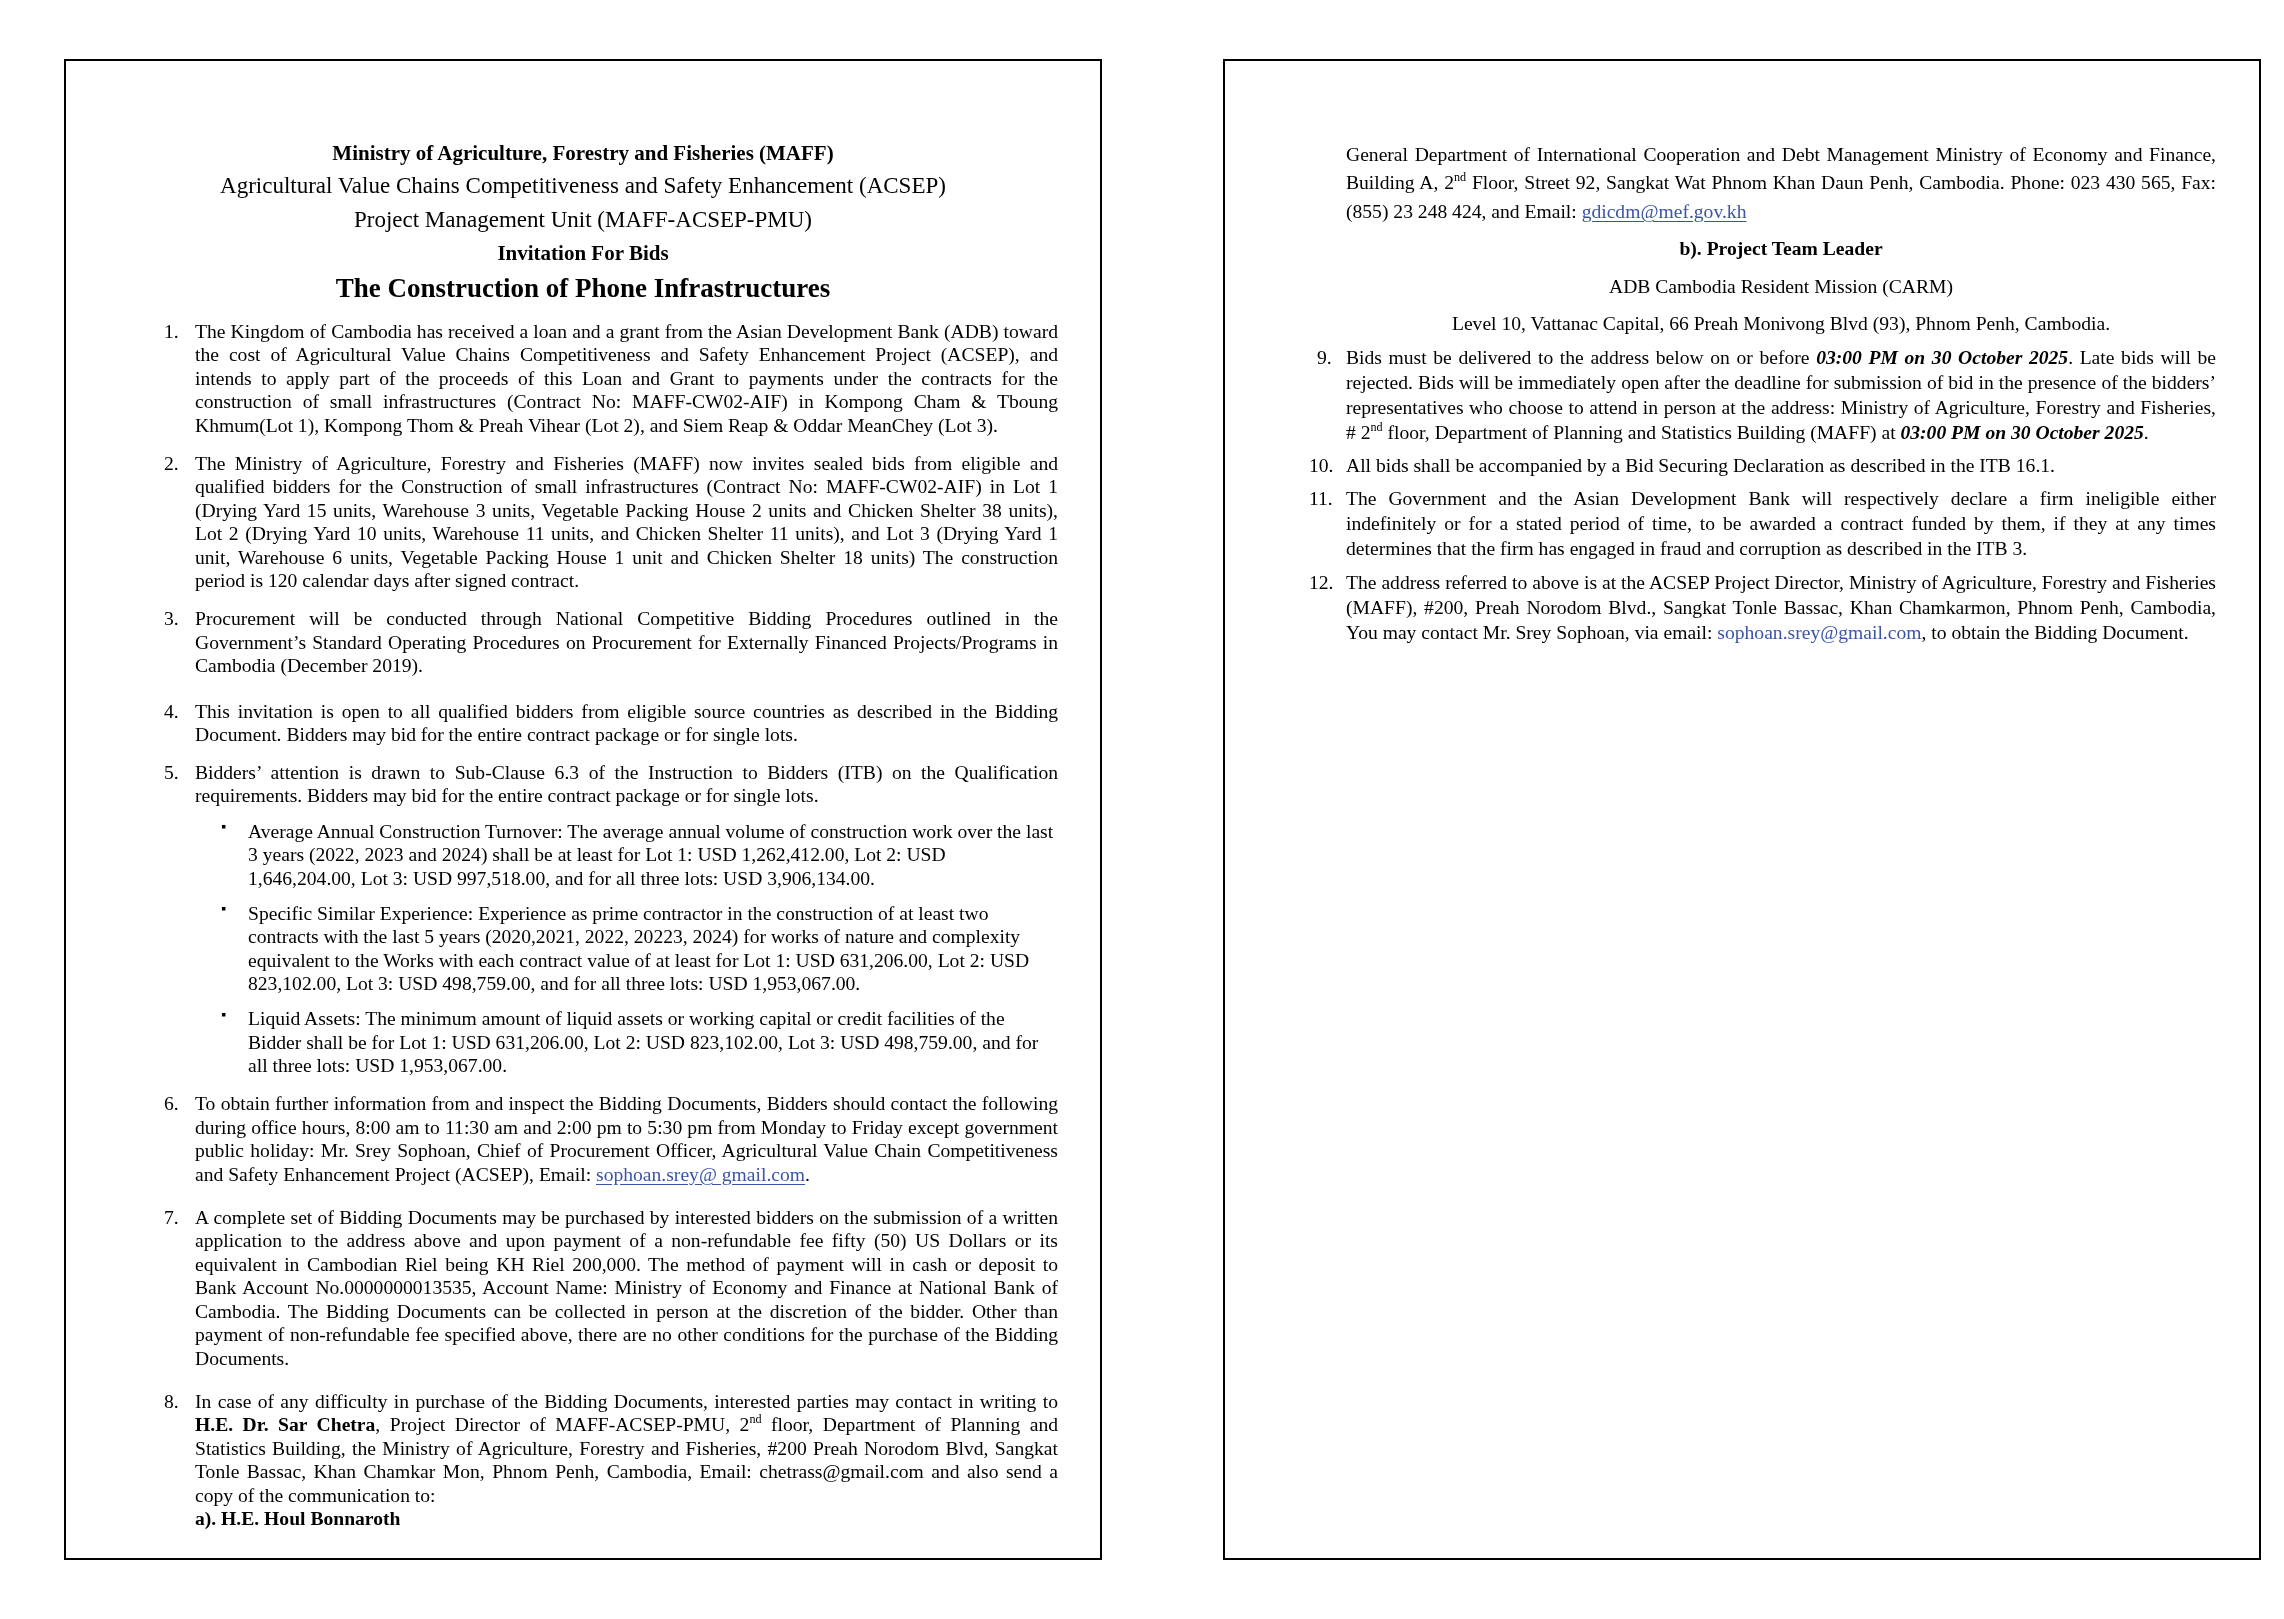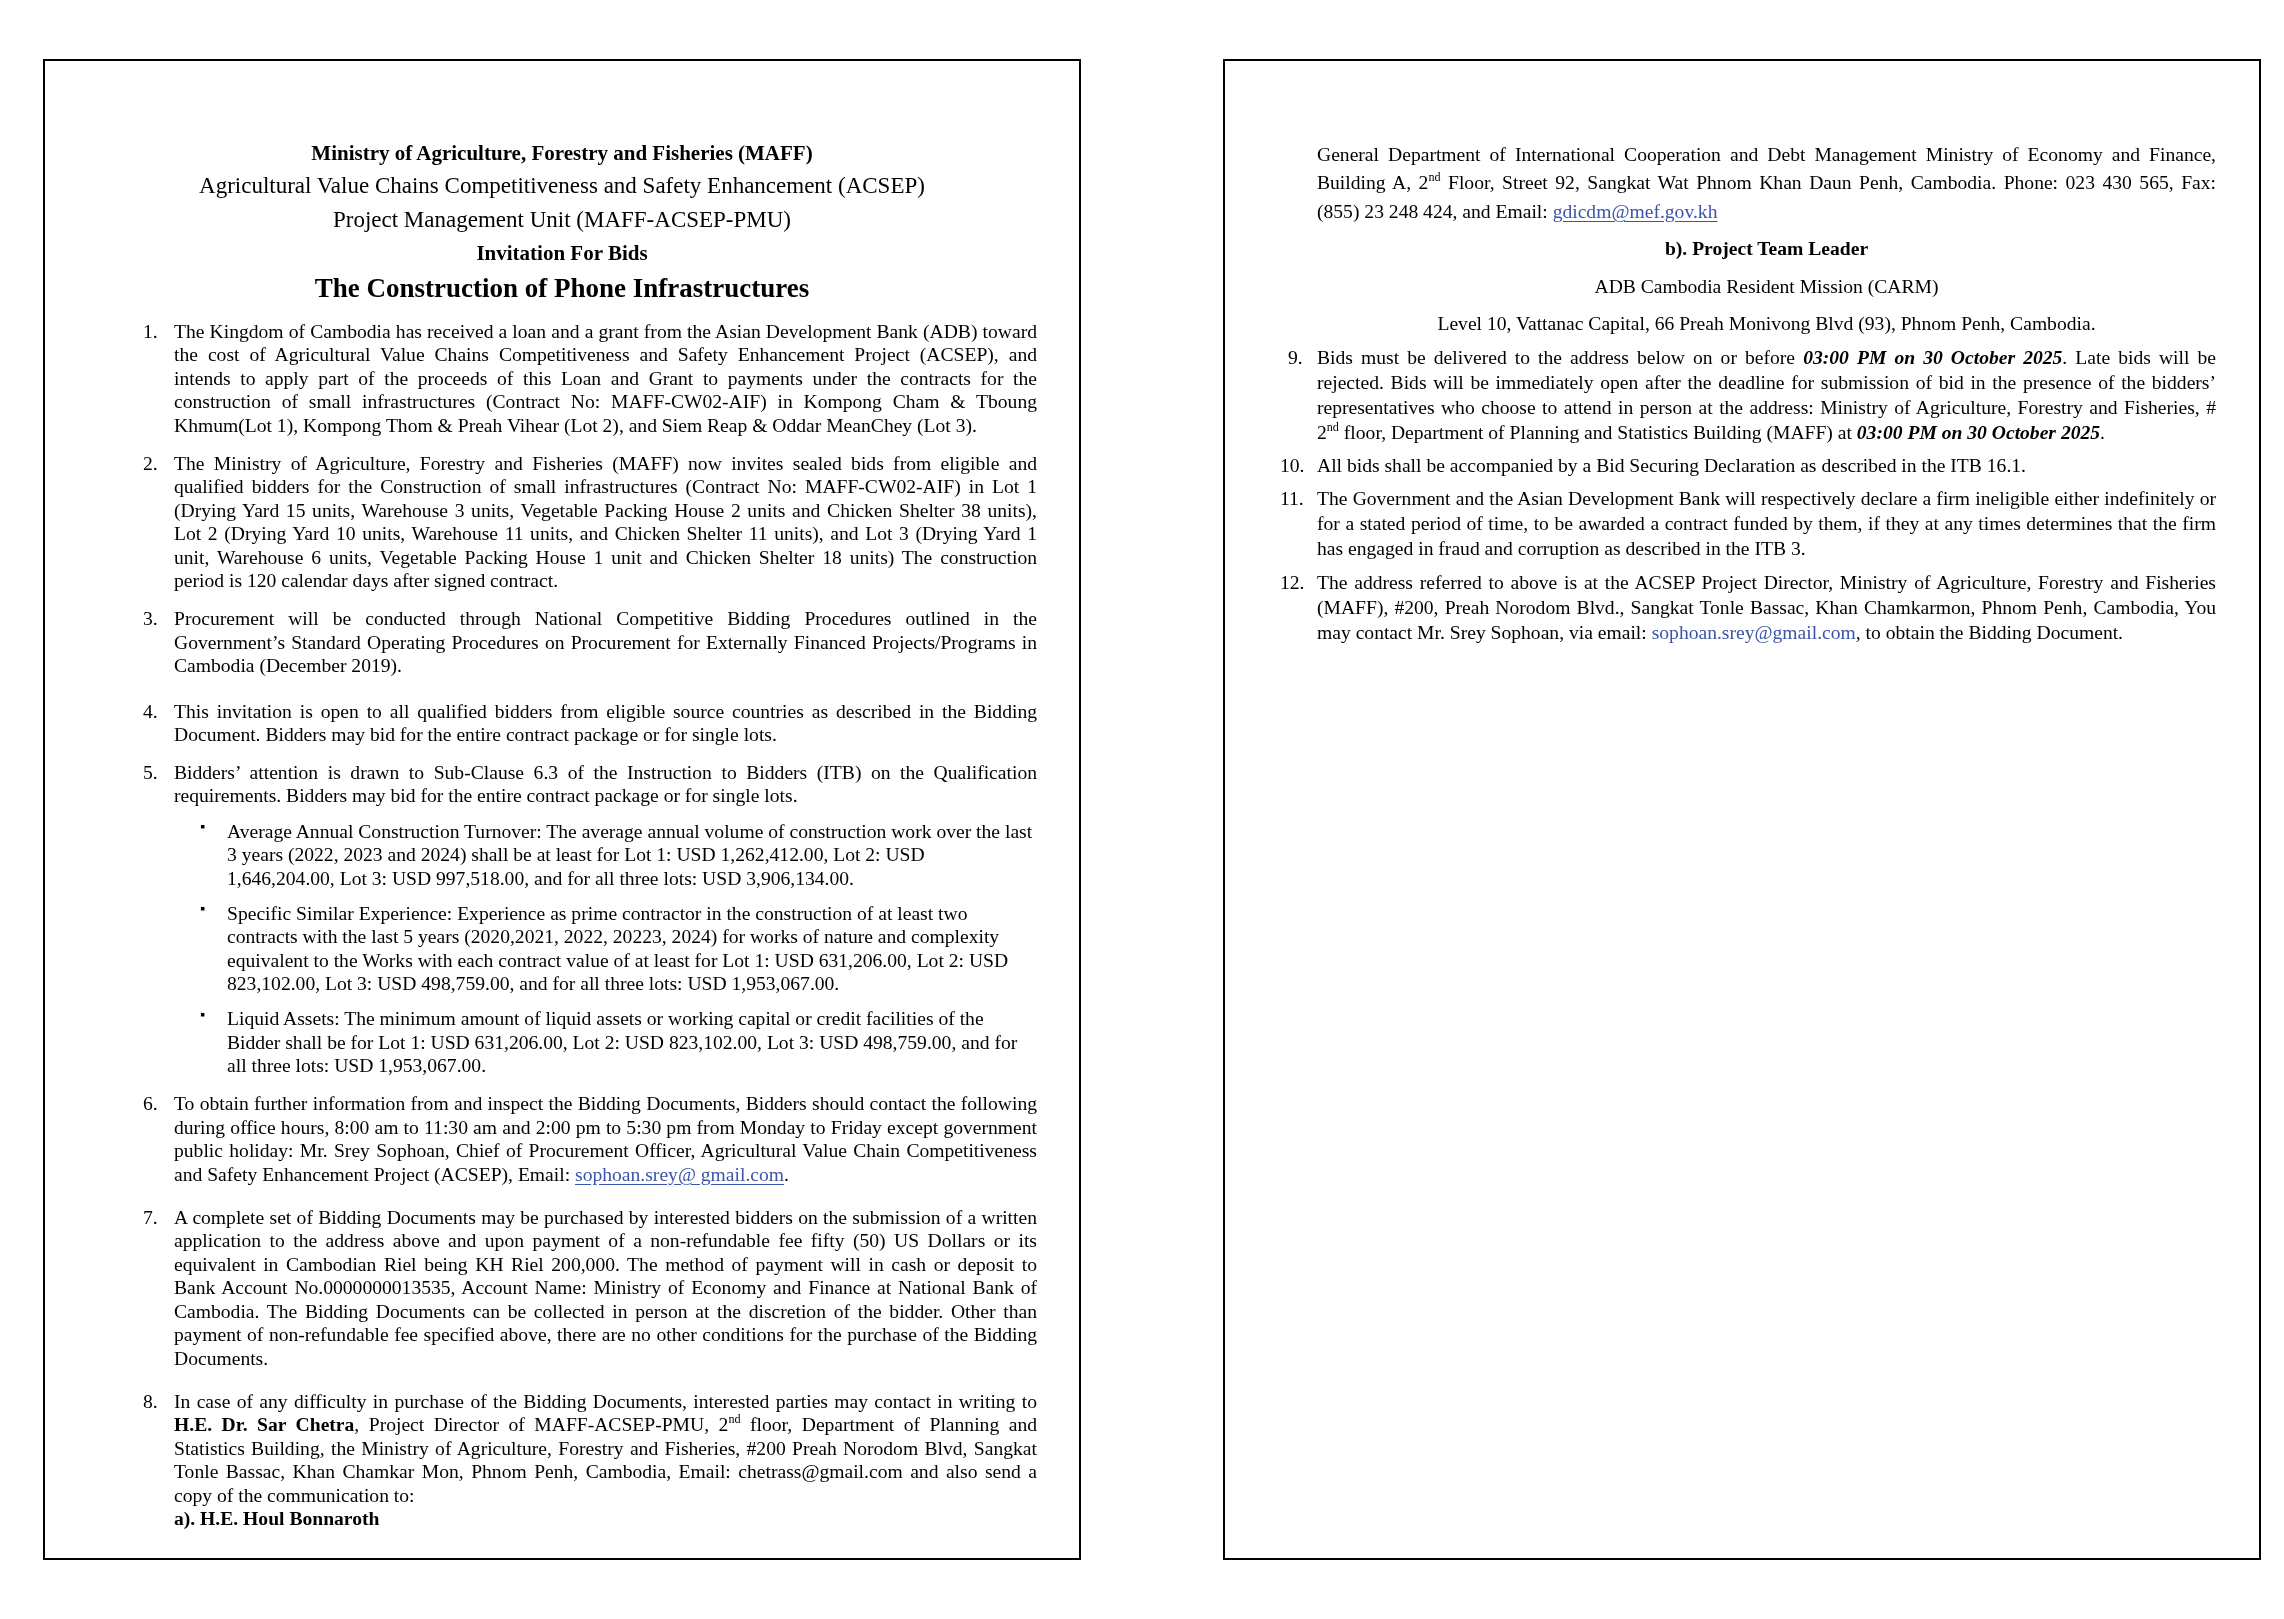--- a/index.html
+++ b/index.html
@@ -14,22 +14,22 @@
   }
   .sheet {
     position: absolute;
     top: 59px;
     width: 1038px;
     height: 1501px;
     background: #ffffff;
     border: 2px solid #000000;
     overflow: hidden;
   }
-  .sheet-1 { left: 43px;  padding: 80px 42px 0 42px; }
-  .sheet-2 { left: 1223px; padding: 80px 43px 0 19px; }
+  .sheet-1 { left: 64px;  padding: 80px 42px 0 42px; }
+  .sheet-2 { left: 1223px; padding: 80px 43px 0 48px; }
 
   
   .doc-header { text-align: center; }
   .doc-header p { margin: 0 0 7.8px; }
   .hb { font-weight: bold; font-size: 21px; line-height: 1.15; }
   .hr { font-weight: normal; font-size: 23px; line-height: 1.15; }
   .ht { font-weight: bold; font-size: 27px; line-height: 1.15; margin-top: 3.3px; }
 
   
   .list1 { margin-left: 56px; margin-top: 15.6px; font-size: 19.6px; line-height: 1.2; }

